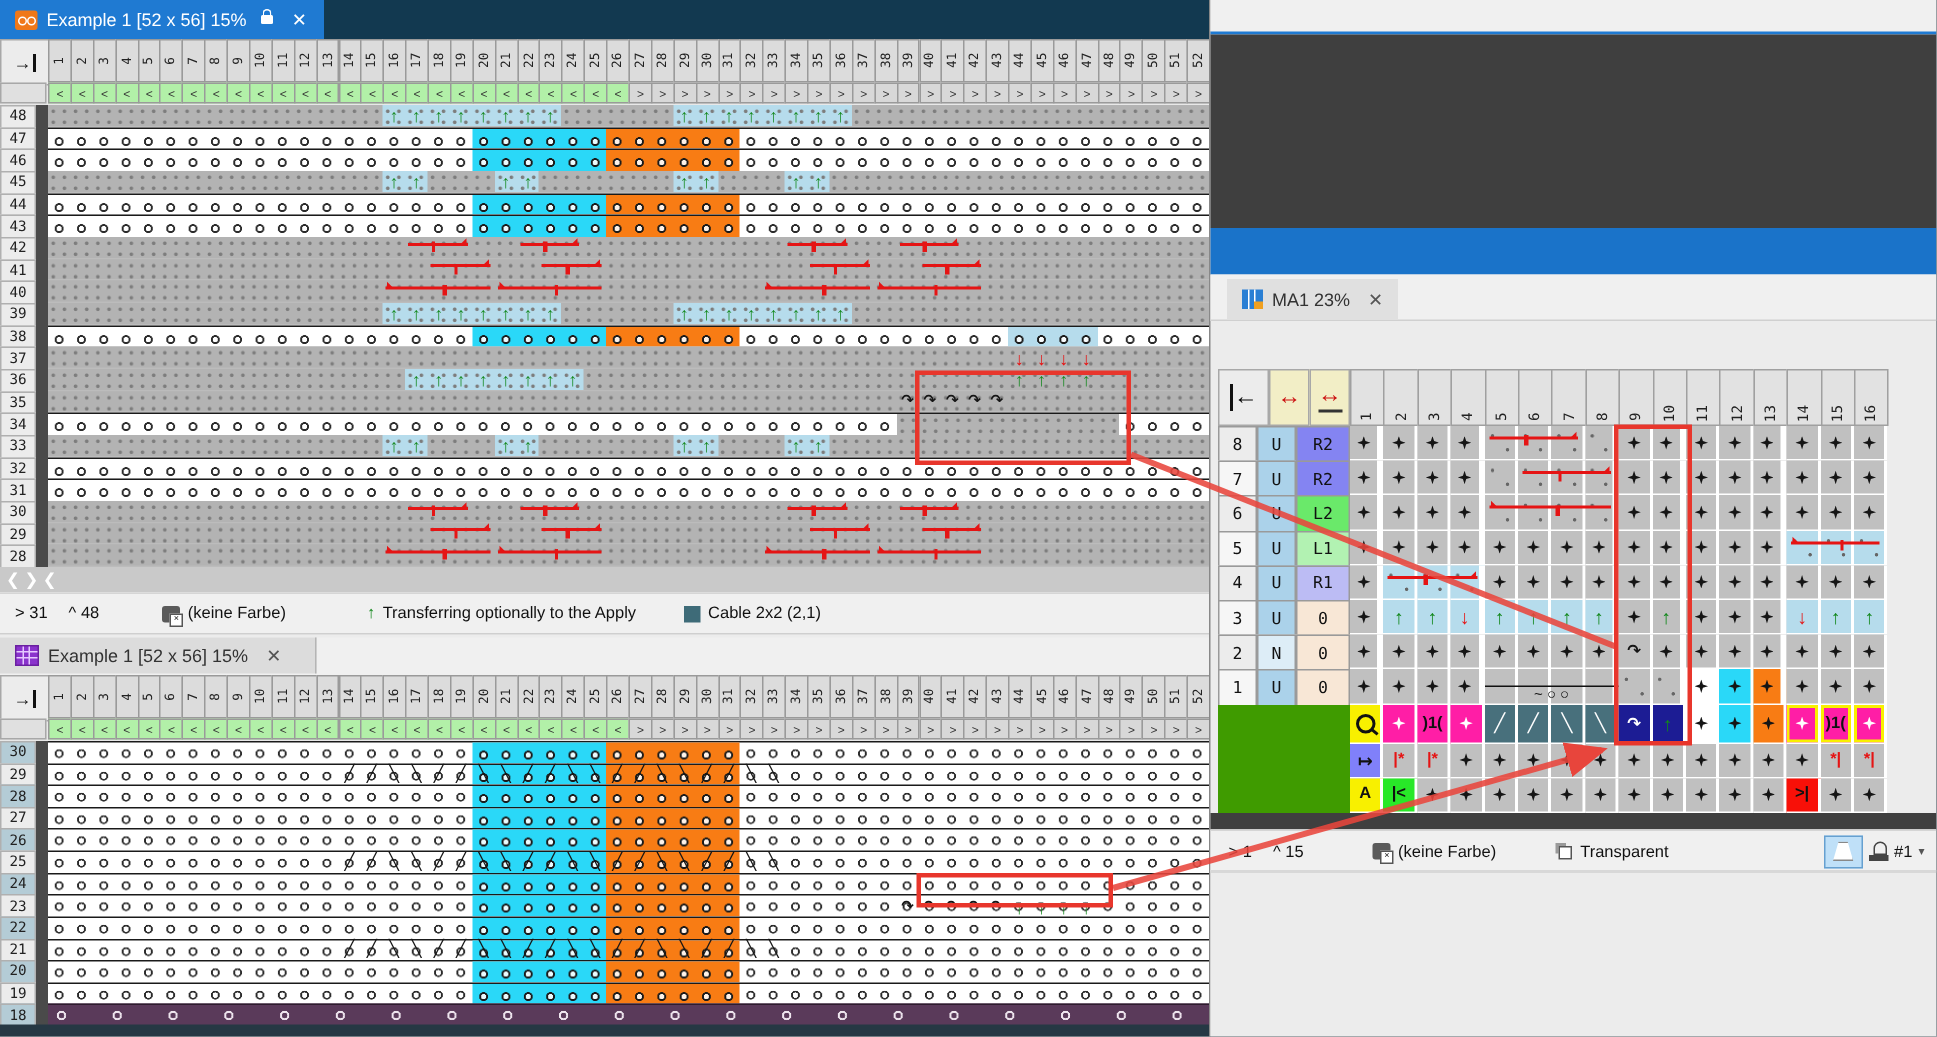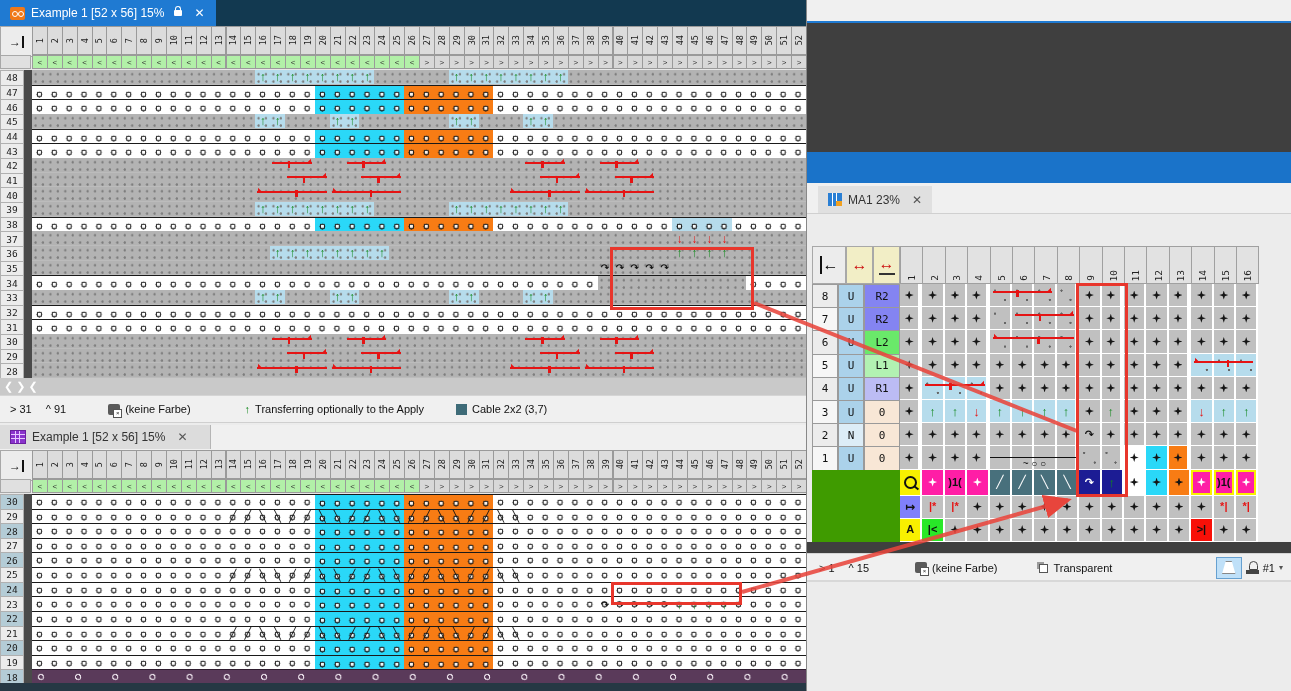--- a/index.html
+++ b/index.html
@@ -529,32 +529,32 @@
         <div class="cab l" style="left: 552.731px; top: 3.66667px; width: 69.4231px;"></div>
       </div>
     </div>
 
 <div class="abs" id="nav1">
       <span>❮ ❯ ❮</span>
     </div>
 
 <div class="abs statusbar" id="status1">
   <span class="sb-item" style="margin-left:10px;">&gt; 31</span>
-  <span class="sb-item">^ 91</span>
+  <span class="sb-item">^ 48</span>
   <span class="sb-item" style="margin-left:28px;">
     <span class="paint-icon"></span>
     <span>(keine Farbe)</span>
   </span>
   <span class="sb-item" style="margin-left:40px;">
     <span style="color:#12881c;font-weight:bold;">↑</span>
     <span>Transferring optionally to the Apply</span>
   </span>
   <span class="sb-item" style="margin-left:18px;">
     <span class="chip"></span>
-    <span>Cable 2x2 (3,7)</span>
+    <span>Cable 2x2 (2,1)</span>
   </span>
 </div>
 
 <div class="abs" id="tabbar2">
   <div class="tab-gray" style="width:190px;">
     <span class="grid-icon"></span>
     <span>Example 1 [52 x 56] 15%</span>
     <span class="xbtn">✕</span>
   </div>
 </div>

